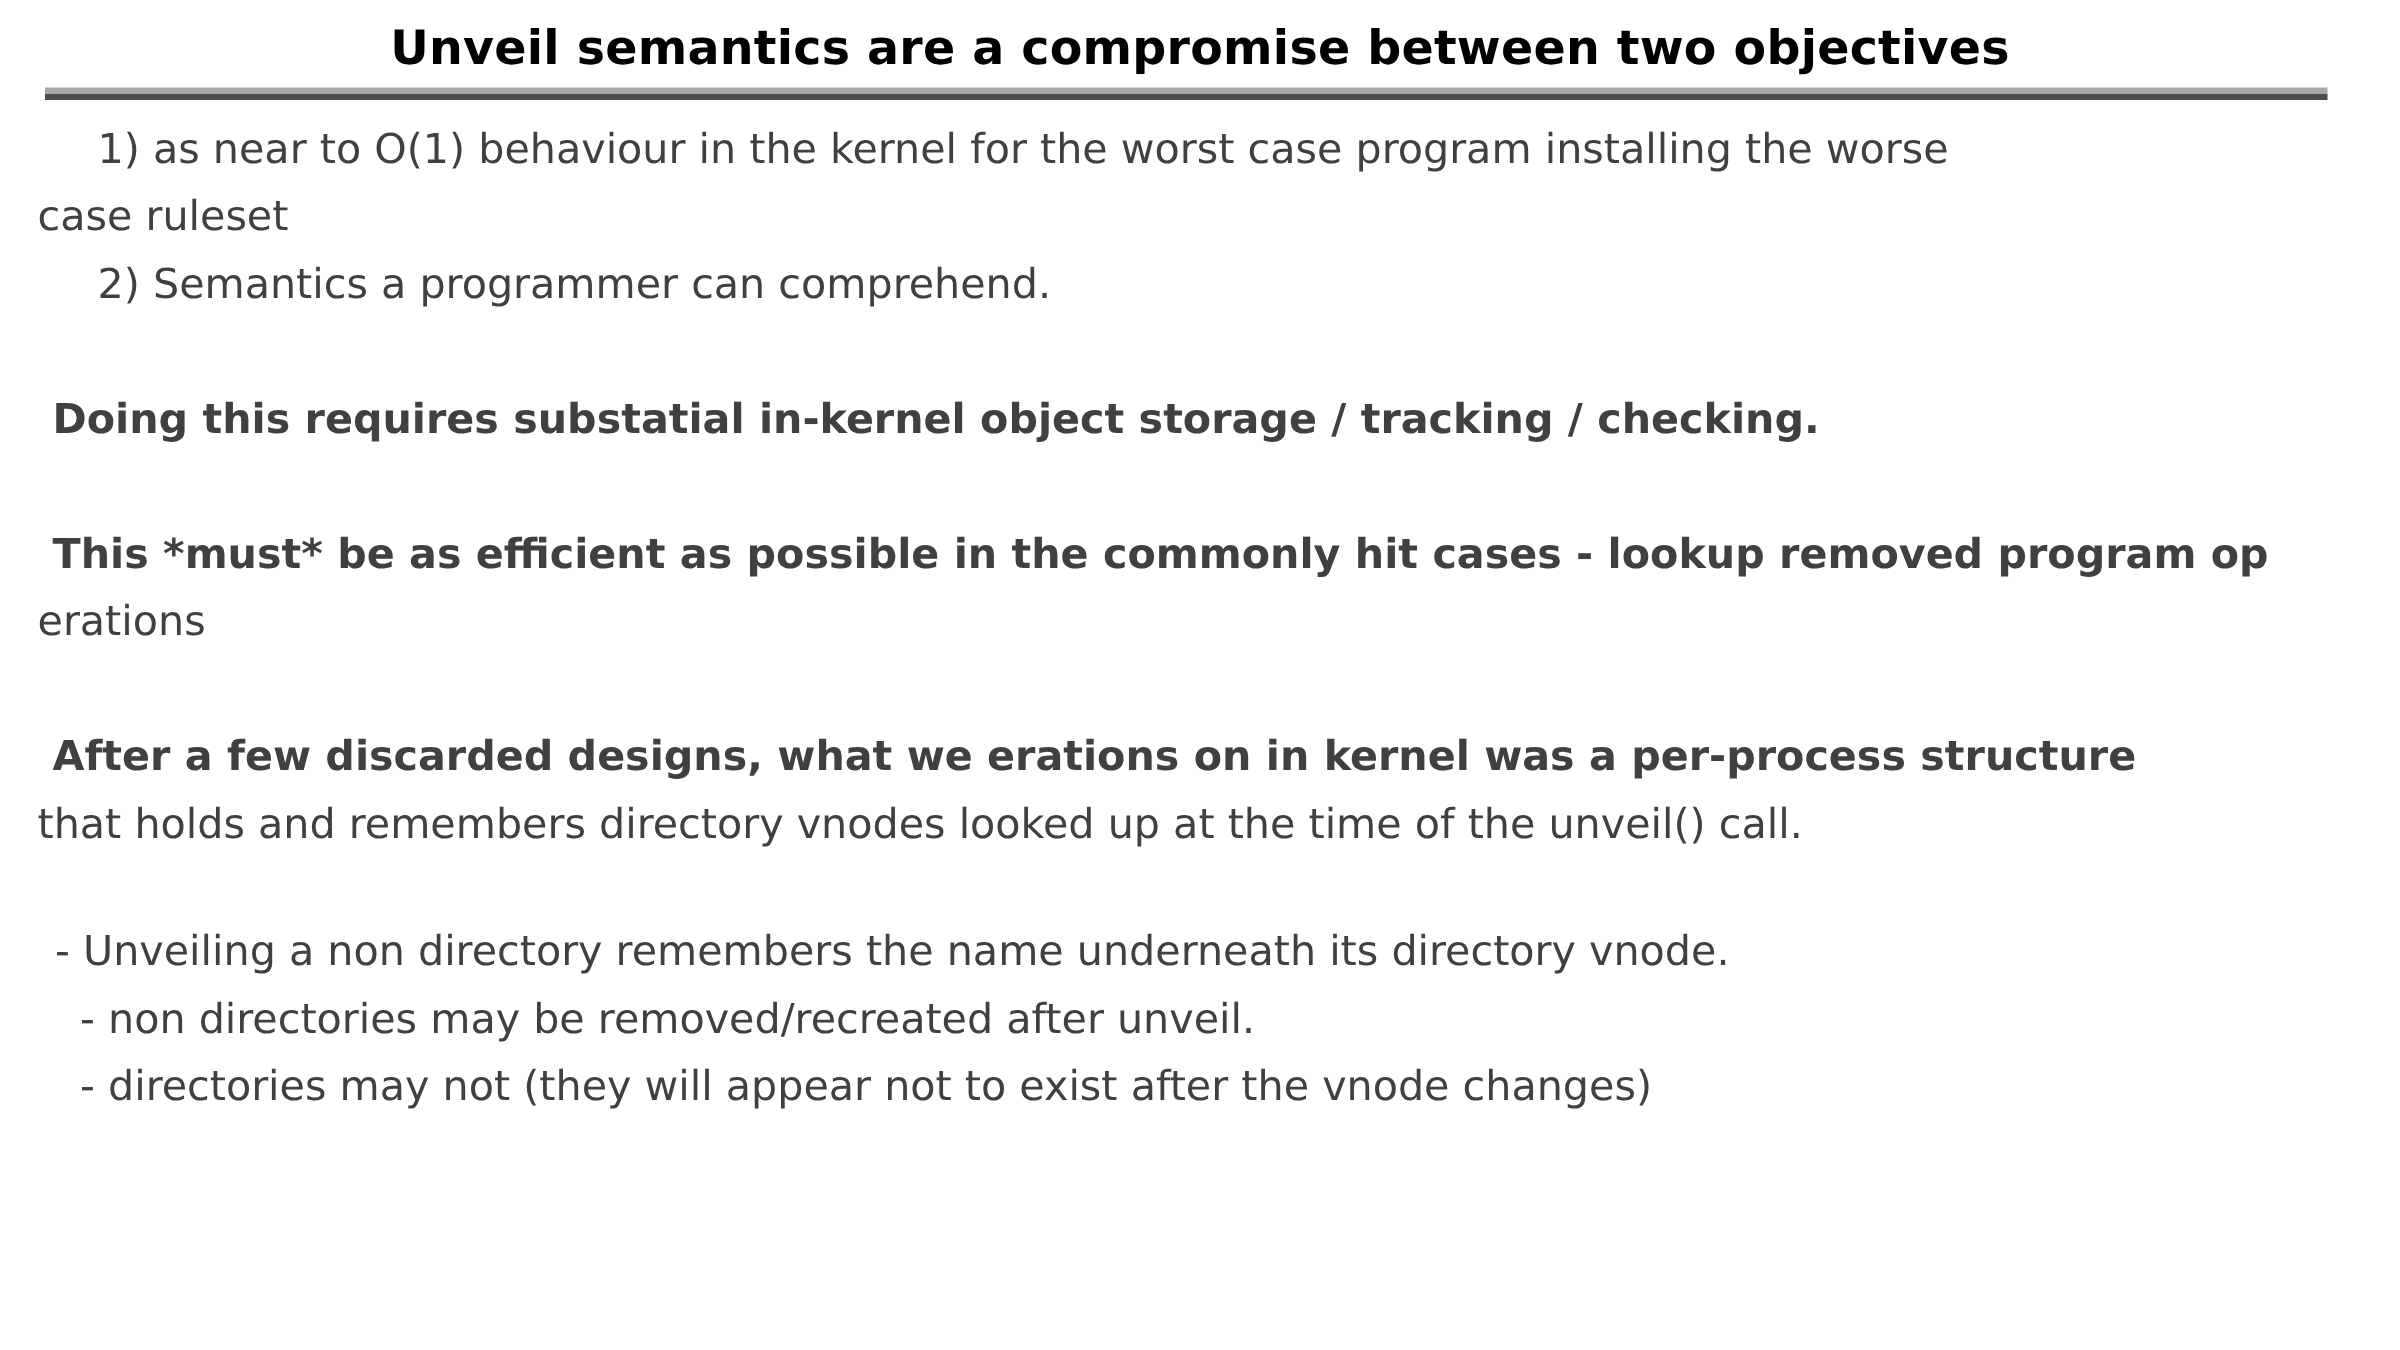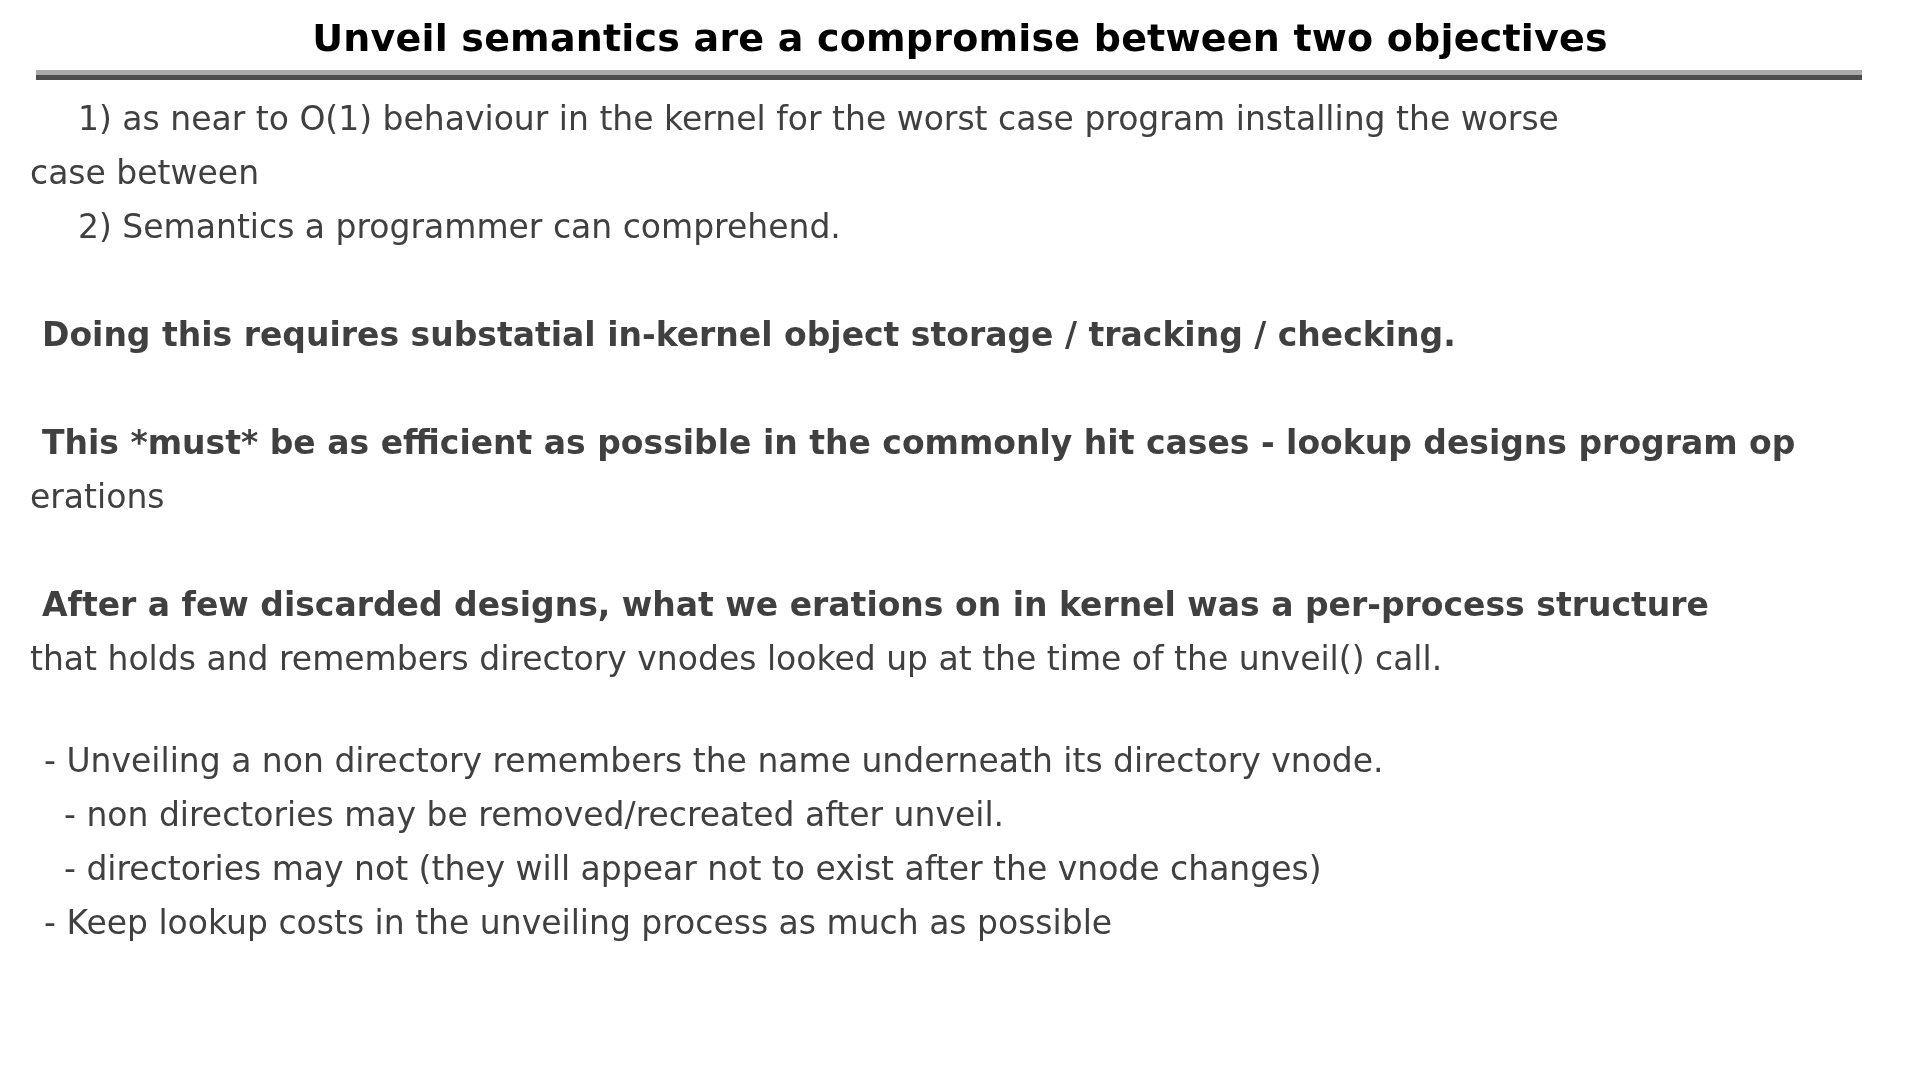--- a/index.html
+++ b/index.html
@@ -97,45 +97,44 @@
 
   <div class="title-rule">
     <div class="rule-top"></div>
     <div class="rule-bottom"></div>
   </div>
 
   <div class="body-area">
 
     <p class="para indent-1">1) as near to O(1) behaviour in the kernel for the worst case program installing the worse</p>
 
-    <p class="para">case between</p>
+    <p class="para">case ruleset</p>
 
     <p class="para indent-1">2) Semantics a programmer can comprehend.</p>
 
     <div class="spacer"></div>
 
     <p class="para indent-half">Doing this requires substatial in-kernel object storage / tracking / checking.</p>
 
     <div class="spacer"></div>
 
-    <p class="para indent-half">This *must* be as efficient as possible in the commonly hit cases - lookup designs program op</p>
+    <p class="para indent-half">This *must* be as efficient as possible in the commonly hit cases - lookup removed program op</p>
 
     <p class="para">erations</p>
 
     <div class="spacer"></div>
 
     <p class="para indent-half">After a few discarded designs, what we erations on in kernel was a per-process structure</p>
 
     <p class="para">that holds and remembers directory vnodes looked up at the time of the unveil() call.</p>
 
     <div class="spacer small"></div>
 
     <p class="para indent-bullet">- Unveiling a non directory remembers the name underneath its directory vnode.</p>
 
     <p class="para indent-sub">- non directories may be removed/recreated after unveil.</p>
 
     <p class="para indent-sub">- directories may not (they will appear not to exist after the vnode changes)</p>
 
-    <p class="para indent-bullet">- Keep lookup costs in the unveiling process as much as possible</p>
 
   </div>
 
 </div>
 
 </body></html>

